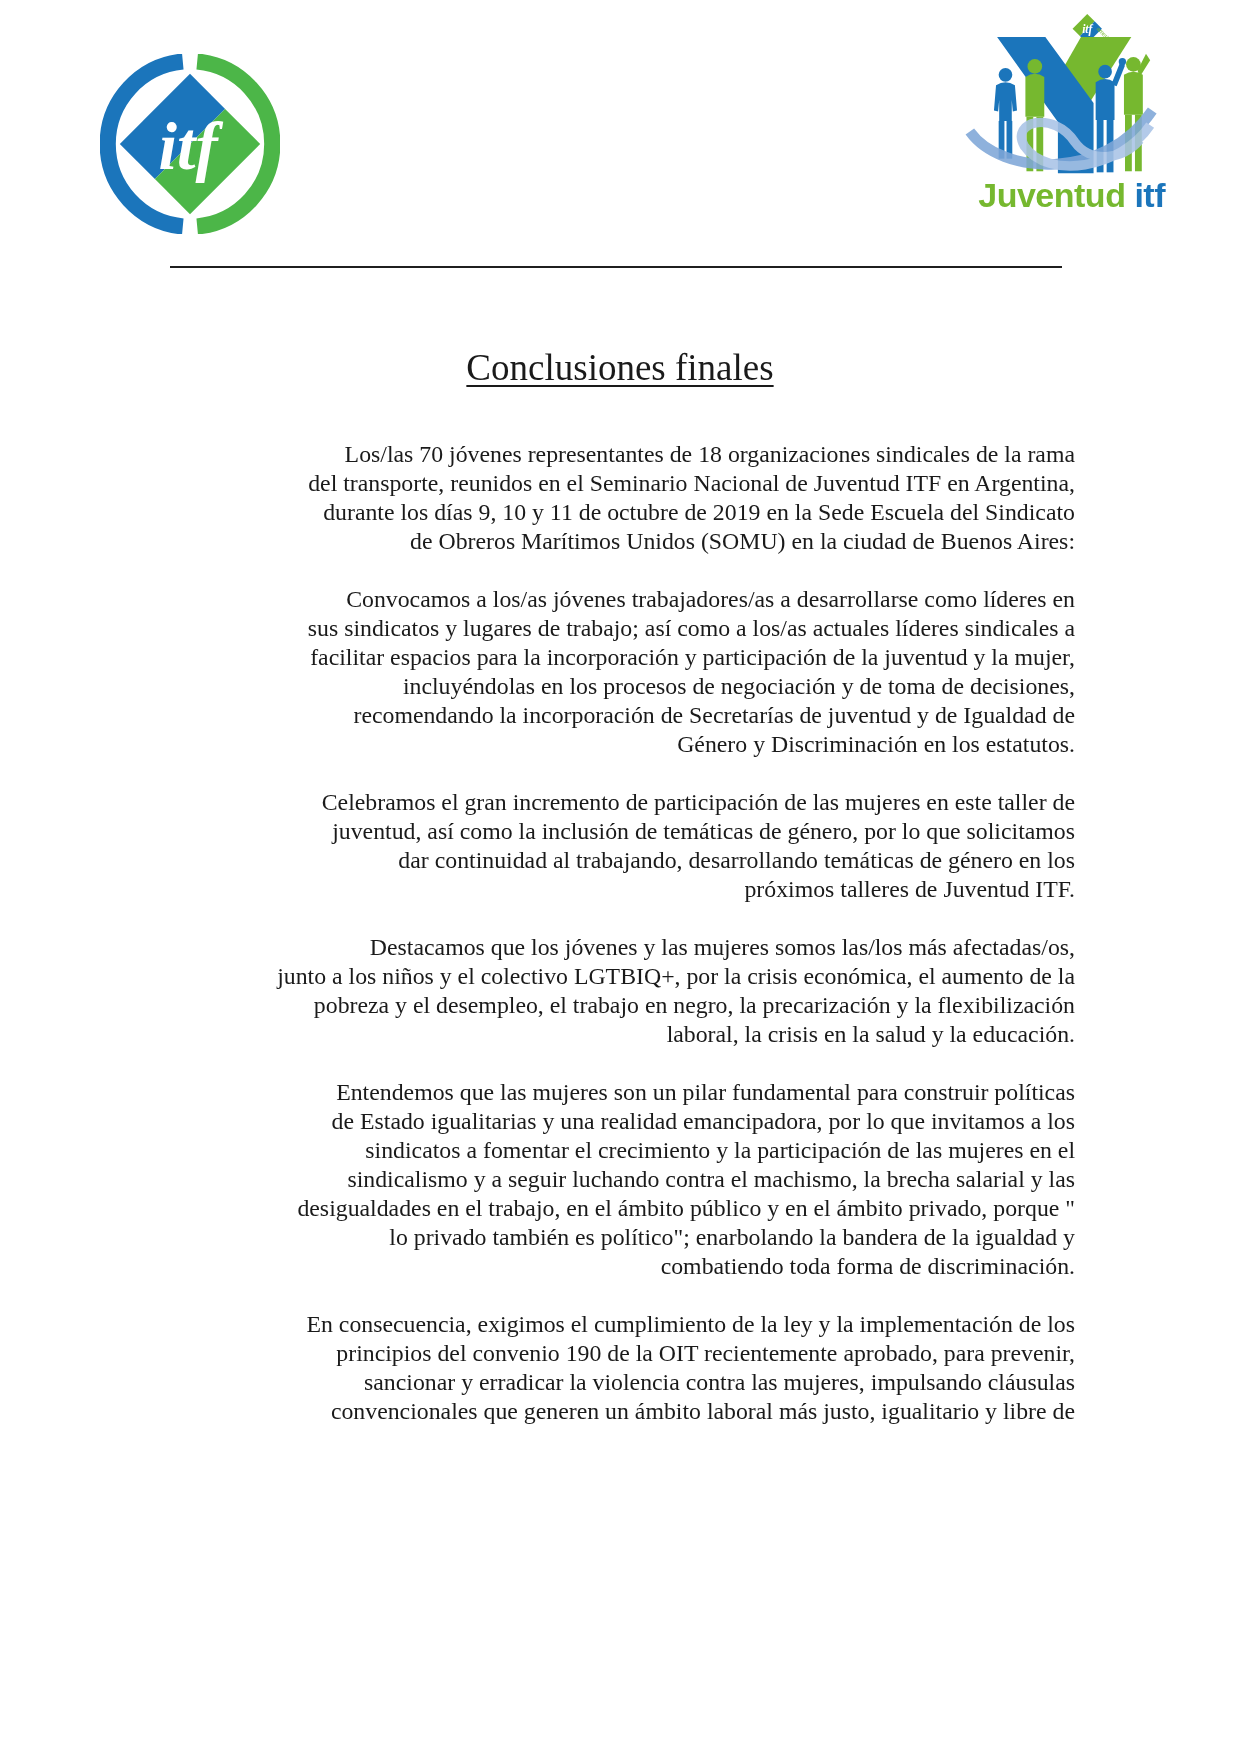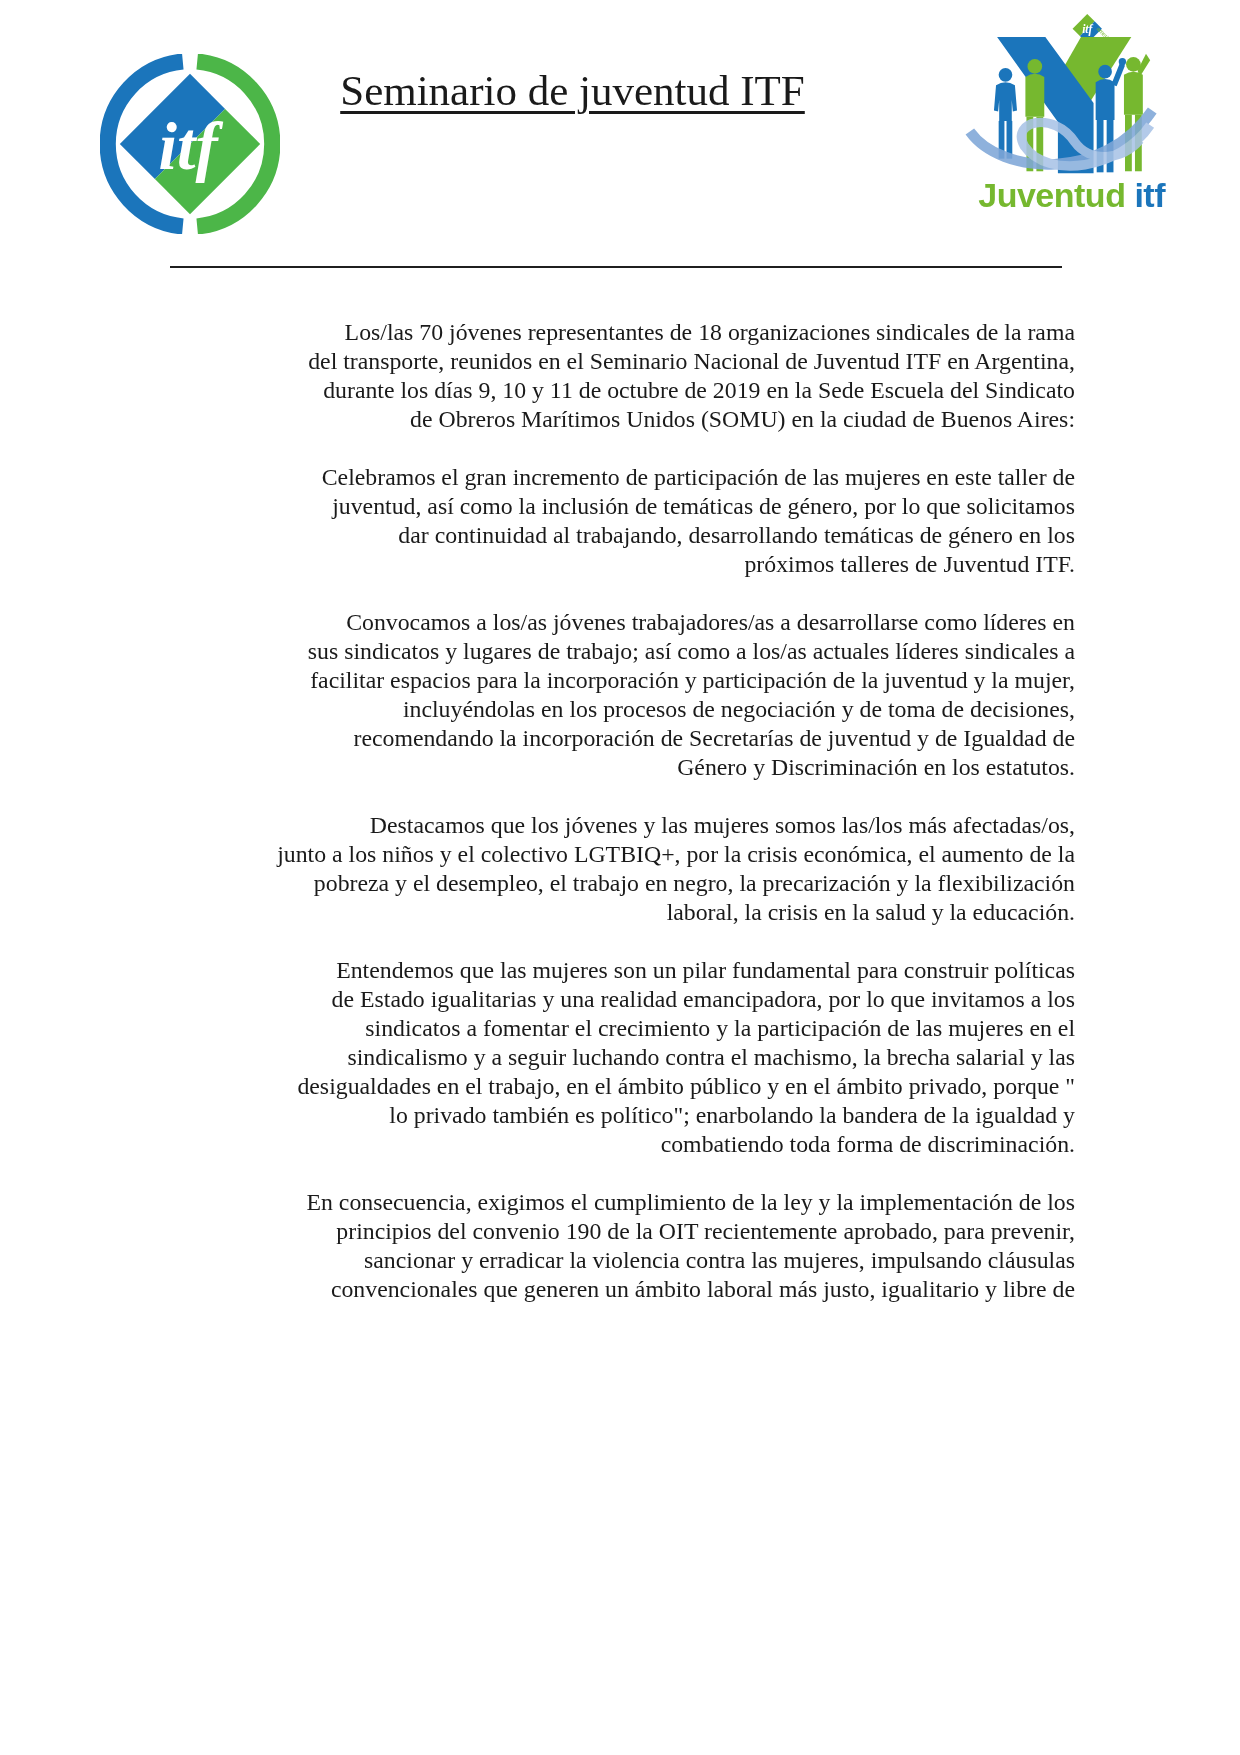--- a/index.html
+++ b/index.html
@@ -120,21 +120,20 @@
       <svg viewBox="0 0 100 100" width="180" height="180">
         <path class="st-blue" stroke-width="9" d="M46,4.2 A46,46 0 0 0 46,95.8"></path>
         <path class="st-green" stroke-width="9" d="M54,4.2 A46,46 0 0 1 54,95.8"></path>
         <polygon class="f-blue" points="50,11 69.5,30.5 30.5,69.5 11,50"></polygon>
         <polygon class="f-green" points="69.5,30.5 89,50 50,89 30.5,69.5"></polygon>
         <text class="logo-itf-text" x="49" y="64" font-size="37" text-anchor="middle">itf</text>
       </svg>
     </div>
 
     <div class="title-block">
-      <div class="doc-title">Seminario de juventud ITF</div>
     </div>
 
     <div class="juventud-logo">
       <svg viewBox="0 0 200 165" width="210" height="173">
 
         <g transform="translate(112,0)">
           <polygon class="f-jvgreen" points="14,0 21,7 7,21 0,14"></polygon>
           <polygon class="f-blue" points="21,7 28,14 14,28 7,21"></polygon>
           <text class="logo-itf-text" x="14" y="18" font-size="11" text-anchor="middle">itf</text>
           <text class="americas-text" transform="translate(22.5,14.5) rotate(45)">americas</text>
@@ -183,36 +182,37 @@
         </g>
       </svg>
       <div class="jv-wordmark">
         <span class="wm-main">Juventud</span><span class="wm-itf">itf</span>
       </div>
     </div>
   </header>
 
   <hr class="header-divider">
 
+  <h1 class="section-heading">Conclusiones finales</h1>
 
   <main class="body-text">
     <p>Los/las 70 jóvenes representantes de 18 organizaciones sindicales de la rama
 del transporte, reunidos en el Seminario Nacional de Juventud ITF en Argentina,
 durante los días 9, 10 y 11 de octubre de 2019 en la Sede Escuela del Sindicato
 de Obreros Marítimos Unidos (SOMU) en la ciudad de Buenos Aires:</p>
-    <p>Celebramos el gran incremento de participación de las mujeres en este taller de
-juventud, así como la inclusión de temáticas de género, por lo que solicitamos
-dar continuidad al trabajando, desarrollando temáticas de género en los
-próximos talleres de Juventud ITF.</p>
     <p>Convocamos a los/as jóvenes trabajadores/as a desarrollarse como líderes en
 sus sindicatos y lugares de trabajo; así como a los/as actuales líderes sindicales a
 facilitar espacios para la incorporación y participación de la juventud y la mujer,
 incluyéndolas en los procesos de negociación y de toma de decisiones,
 recomendando la incorporación de Secretarías de juventud y de Igualdad de
 Género y Discriminación en los estatutos.</p>
+    <p>Celebramos el gran incremento de participación de las mujeres en este taller de
+juventud, así como la inclusión de temáticas de género, por lo que solicitamos
+dar continuidad al trabajando, desarrollando temáticas de género en los
+próximos talleres de Juventud ITF.</p>
     <p>Destacamos que los jóvenes y las mujeres somos las/los más afectadas/os,
 junto a los niños y el colectivo LGTBIQ+, por la crisis económica, el aumento de la
 pobreza y el desempleo, el trabajo en negro, la precarización y la flexibilización
 laboral, la crisis en la salud y la educación.</p>
     <p>Entendemos que las mujeres son un pilar fundamental para construir políticas
 de Estado igualitarias y una realidad emancipadora, por lo que invitamos a los
 sindicatos a fomentar el crecimiento y la participación de las mujeres en el
 sindicalismo y a seguir luchando contra el machismo, la brecha salarial y las
 desigualdades en el trabajo, en el ámbito público y en el ámbito privado, porque "
 lo privado también es político"; enarbolando la bandera de la igualdad y

